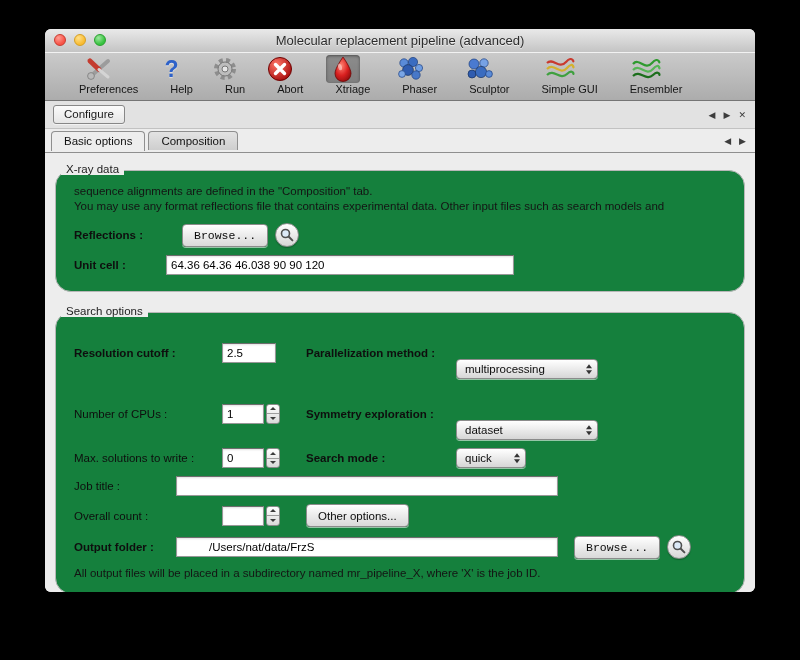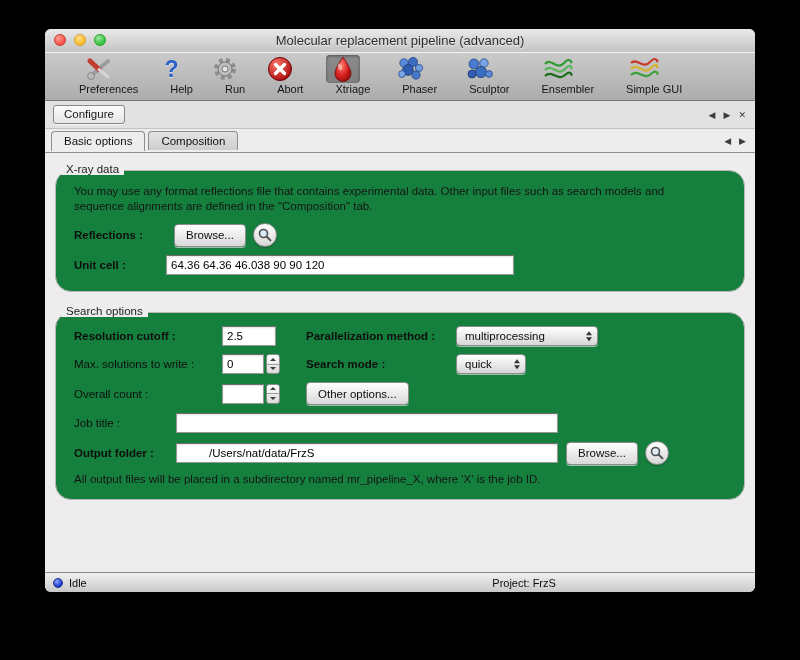--- a/index.html
+++ b/index.html
@@ -91,37 +91,37 @@
   }
   .popup{
     position:relative;font-size:11.5px;color:#0c0c0c;height:20px;box-sizing:border-box;
     background:linear-gradient(#ffffff,#ededed 45%,#d6d6d6);border:1px solid #8b8b8b;border-radius:4px;
     display:inline-flex;align-items:center;padding:0 20px 0 8px;
     box-shadow:0 1px 0 rgba(255,255,255,.55);white-space:nowrap;cursor:default;
   }
   .popup .arrows{position:absolute;right:5px;top:50%;transform:translateY(-50%);display:flex;flex-direction:column;gap:1.5px;align-items:center;}
   .tri-up{width:0;height:0;border-left:3.5px solid transparent;border-right:3.5px solid transparent;border-bottom:4px solid #333;}
   .tri-down{width:0;height:0;border-left:3.5px solid transparent;border-right:3.5px solid transparent;border-top:4px solid #333;}
-  .w142{width:142px;}
+  .w142{width:142px;margin-top:33px;}
   .w70{width:70px;}
   .w58{width:58px;}
   .stepper{
     width:14px;height:20px;margin-left:2px;border:1px solid #8b8b8b;border-radius:3px;
     background:linear-gradient(#fff,#dadada);display:flex;flex-direction:column;box-sizing:border-box;
   }
   .stepper div{flex:1;display:flex;align-items:center;justify-content:center;}
   .stepper .up{border-bottom:1px solid #9e9e9e;}
   .st-up{width:0;height:0;border-left:3px solid transparent;border-right:3px solid transparent;border-bottom:3.5px solid #3d3d3d;}
   .st-down{width:0;height:0;border-left:3px solid transparent;border-right:3px solid transparent;border-top:3.5px solid #3d3d3d;}
   .roundbtn{
     width:22px;height:22px;border-radius:50%;border:1px solid #8b8b8b;margin-left:7px;
     background:linear-gradient(#ffffff,#d6d6d6);display:inline-flex;align-items:center;justify-content:center;
     box-shadow:0 1px 1px rgba(0,0,0,.25);flex:0 0 22px;
   }
-  .ml8{margin-left:8px;}
+  .ml8{margin-left:16px;font-family:Liberation Mono, monospace;}
   .note{font-size:11.5px;color:#141414;margin:2px 0 6px;}
   
   .statusbar{
     flex:0 0 19px;border-top:1px solid #888;background:linear-gradient(#f0f0f0,#c9c9c9);
     display:flex;align-items:center;font-size:11px;color:#0d0d0d;position:relative;
   }
   .status-dot{
     width:10px;height:10px;border-radius:50%;margin:0 6px 0 8px;box-sizing:border-box;
     background:radial-gradient(circle at 35% 30%,#8fa5ff,#2742d8 60%,#12288f);border:1px solid #1b2c80;
   }
@@ -229,37 +229,37 @@
           <circle cx="16" cy="16" r="5.6" fill="#3a6cc0" stroke="#16305f" stroke-width="0.7"></circle>
           <circle cx="24" cy="18" r="3.4" fill="#5a8bd8" stroke="#1d3f80" stroke-width="0.7"></circle>
         </svg>
       </div>
       <div class="tb-label">Sculptor</div>
     </div>
 
     <div class="tb-item">
       <div class="tb-icon">
         <svg width="30" height="26" viewBox="0 0 30 26">
+          <path d="M2 7 C8 1 14 14 21 6 S29 9 28 4" stroke="#c93a2e" stroke-width="2.2" fill="none"></path>
+          <path d="M2 13 C9 6 15 20 22 12 S29 15 28 10" stroke="#d4b12e" stroke-width="2.2" fill="none"></path>
+          <path d="M2 19 C9 12 15 25 22 18 S29 22 28 16" stroke="#3fa03f" stroke-width="2.2" fill="none"></path>
+        </svg>
+      </div>
+      <div class="tb-label">Simple GUI</div>
+    </div>
+
+    <div class="tb-item">
+      <div class="tb-icon">
+        <svg width="30" height="26" viewBox="0 0 30 26">
           <path d="M2 8 C8 1 14 15 21 7 S29 10 28 5" stroke="#2f9a2f" stroke-width="2.2" fill="none"></path>
           <path d="M2 14 C9 7 15 21 22 13 S29 16 28 11" stroke="#55b655" stroke-width="2.2" fill="none"></path>
           <path d="M2 20 C9 13 15 26 22 19 S29 23 28 17" stroke="#1c6e1c" stroke-width="2.2" fill="none"></path>
         </svg>
       </div>
       <div class="tb-label">Ensembler</div>
-    </div>
-
-    <div class="tb-item">
-      <div class="tb-icon">
-        <svg width="30" height="26" viewBox="0 0 30 26">
-          <path d="M2 7 C8 1 14 14 21 6 S29 9 28 4" stroke="#c93a2e" stroke-width="2.2" fill="none"></path>
-          <path d="M2 13 C9 6 15 20 22 12 S29 15 28 10" stroke="#d4b12e" stroke-width="2.2" fill="none"></path>
-          <path d="M2 19 C9 12 15 25 22 18 S29 22 28 16" stroke="#3fa03f" stroke-width="2.2" fill="none"></path>
-        </svg>
-      </div>
-      <div class="tb-label">Simple GUI</div>
     </div>
 
   </div>
 
   <div class="doc-strip">
     <div class="doc-tab">Configure</div>
     <div class="nav-arrows">
       <span class="nav-glyph">◀</span>
       <span class="nav-glyph">▶</span>
       <span class="nav-glyph">✕</span>
@@ -274,22 +274,22 @@
       <span class="nav-glyph">▶</span>
     </div>
   </div>
 
   <div class="content">
 
     <div class="groupbox">
       <div class="group-title">X-ray data</div>
       <div class="g-inner">
         <div style="margin-bottom:10px;">
+          <div class="desc">sequence alignments are defined in the "Composition" tab.</div>
           <div class="desc">You may use any format reflections file that contains experimental data.  Other input files such as search models and</div>
-          <div class="desc">sequence alignments are defined in the "Composition" tab.</div>
         </div>
 
         <div class="frow">
           <span class="lbl b lw92">Reflections :</span>
           <span class="btn ml8">Browse...</span>
           <span class="roundbtn">
             <svg width="14" height="14" viewBox="0 0 14 14">
               <circle cx="5.5" cy="5.5" r="4" fill="#dce9f7" stroke="#4f4f4f" stroke-width="1.6"></circle>
               <line x1="8.8" y1="8.8" x2="12.4" y2="12.4" stroke="#4f4f4f" stroke-width="2" stroke-linecap="round"></line>
             </svg>
@@ -316,20 +316,42 @@
           <span class="lbl b lw150">Parallelization method :</span>
           <span class="popup w142">
             <span>multiprocessing</span>
             <span class="arrows">
                 <span class="tri-up"></span>
                 <span class="tri-down"></span>
               </span>
           </span>
         </div>
 
+        <div class="frow">
+          <span class="lbl lw148">Number of CPUs :</span>
+          <span class="fw84">
+            <input class="textfield tf34" value="1" style="">
+            <span class="stepper">
+              <div class="up">
+                  <span class="st-up"></span>
+                </div>
+              <div>
+                  <span class="st-down"></span>
+                </div>
+            </span>
+          </span>
+          <span class="lbl b lw150">Symmetry exploration :</span>
+          <span class="popup w142">
+            <span>dataset</span>
+            <span class="arrows">
+                <span class="tri-up"></span>
+                <span class="tri-down"></span>
+              </span>
+          </span>
+        </div>
 
         <div class="frow">
           <span class="lbl lw148">Max. solutions to write :</span>
           <span class="fw84">
             <input class="textfield tf34" value="0" style="">
             <span class="stepper">
               <div class="up">
                   <span class="st-up"></span>
                 </div>
               <div>
@@ -341,38 +363,38 @@
           <span class="popup w70">
             <span>quick</span>
             <span class="arrows">
                 <span class="tri-up"></span>
                 <span class="tri-down"></span>
               </span>
           </span>
         </div>
 
         <div class="frow">
+          <span class="lbl lw102">Job title :</span>
+          <input class="textfield tf344" value="" style="">
+        </div>
+
+        <div class="frow">
           <span class="lbl lw148">Overall count :</span>
           <span class="fw84">
             <input class="textfield tf34" value="" style="">
             <span class="stepper">
               <div class="up">
                   <span class="st-up"></span>
                 </div>
               <div>
                   <span class="st-down"></span>
                 </div>
             </span>
           </span>
           <span class="btn">Other options...</span>
-        </div>
-
-        <div class="frow">
-          <span class="lbl lw102">Job title :</span>
-          <input class="textfield tf344" value="" style="">
         </div>
 
         <div class="frow">
           <span class="lbl b lw102">Output folder :</span>
           <input class="textfield tf344" value="/Users/nat/data/FrzS" style="">
           <span class="btn ml8">Browse...</span>
           <span class="roundbtn">
             <svg width="14" height="14" viewBox="0 0 14 14">
               <circle cx="5.5" cy="5.5" r="4" fill="#dce9f7" stroke="#4f4f4f" stroke-width="1.6"></circle>
               <line x1="8.8" y1="8.8" x2="12.4" y2="12.4" stroke="#4f4f4f" stroke-width="2" stroke-linecap="round"></line>

